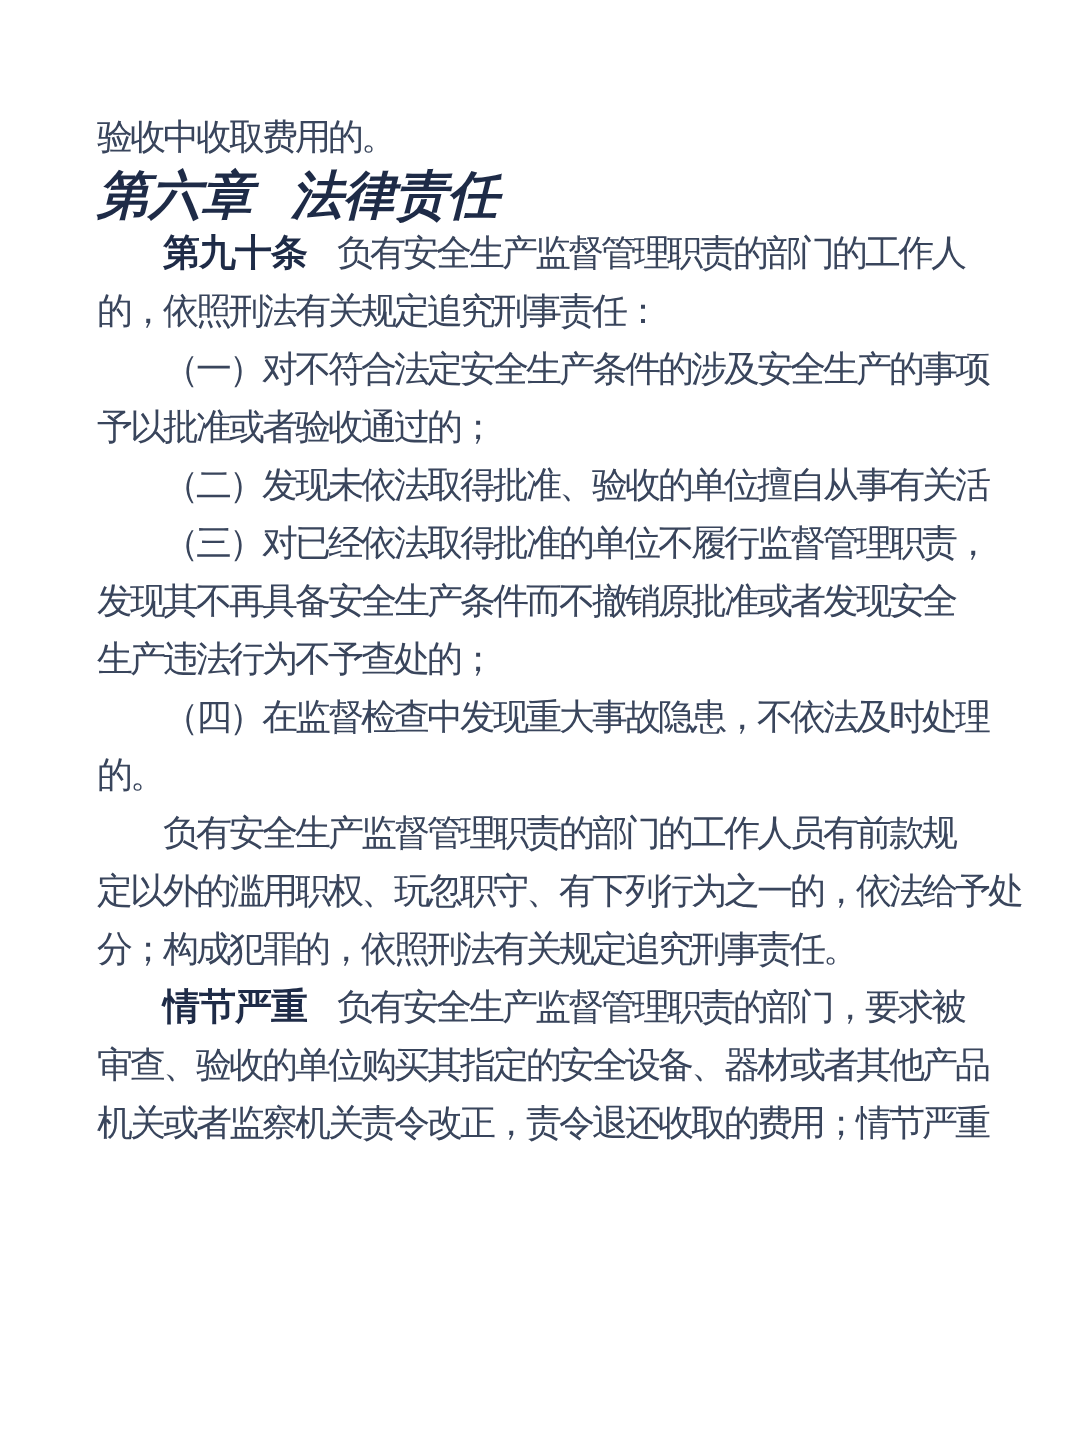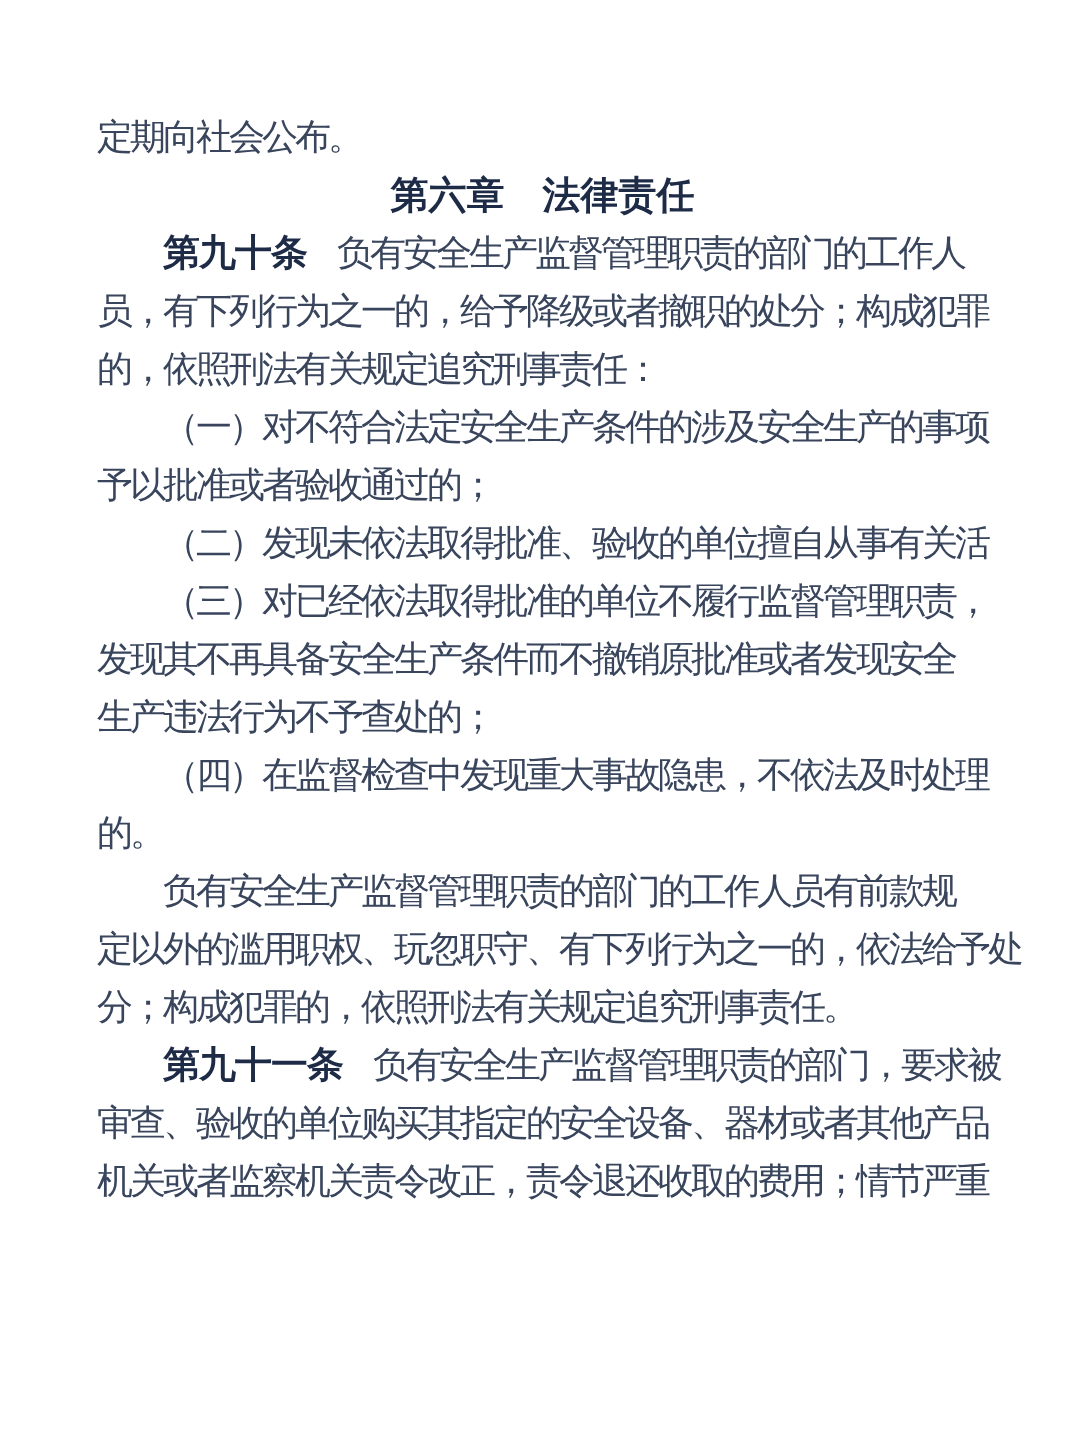--- a/index.html
+++ b/index.html
@@ -24,66 +24,65 @@
     white-space: nowrap;
     font-family: "Liberation Serif", "DejaVu Serif", serif;
     font-size: 36px;
     letter-spacing: -3px;
     color: var(--body-text);
   }
   .line.indent {
     padding-left: 66px; 
   }
   .line.heading {
-    text-align: center;
     font-family: "Liberation Sans", "DejaVu Sans", sans-serif;
     font-weight: bold;
-    font-size: 38px;
+    font-size: 52px;
     letter-spacing: 0;
     color: var(--bold-text);
     padding-left: 0;
+    font-style: italic;
   }
   .heading .chapter-title { margin-left: 38px; }
   .article-num {
     font-family: "Liberation Sans", "DejaVu Sans", sans-serif;
     font-weight: bold;
     font-size: 37px;
     letter-spacing: -1px;
     color: var(--bold-text);
     margin-right: 30px;
   }
 </style>
 </head>
 <body>
 
 <div class="page">
 
-  <div class="line">定期向社会公布。</div>
+  <div class="line">验收中收取费用的。</div>
 
   <div class="line heading"><span class="chapter-number">第六章</span><span class="chapter-title">法律责任</span></div>
 
   <div class="line indent"><span class="article-num">第九十条</span><span>负有安全生产监督管理职责的部门的工作人</span></div>
 
-  <div class="line">员，有下列行为之一的，给予降级或者撤职的处分；构成犯罪</div>
   <div class="line">的，依照刑法有关规定追究刑事责任：</div>
 
   <div class="line indent">（一）对不符合法定安全生产条件的涉及安全生产的事项</div>
   <div class="line">予以批准或者验收通过的；</div>
 
   <div class="line indent">（二）发现未依法取得批准、验收的单位擅自从事有关活</div>
 
   <div class="line indent">（三）对已经依法取得批准的单位不履行监督管理职责，</div>
   <div class="line">发现其不再具备安全生产条件而不撤销原批准或者发现安全</div>
   <div class="line">生产违法行为不予查处的；</div>
 
   <div class="line indent">（四）在监督检查中发现重大事故隐患，不依法及时处理</div>
   <div class="line">的。</div>
 
   <div class="line indent">负有安全生产监督管理职责的部门的工作人员有前款规</div>
   <div class="line">定以外的滥用职权、玩忽职守、有下列行为之一的，依法给予处</div>
   <div class="line">分；构成犯罪的，依照刑法有关规定追究刑事责任。</div>
 
-  <div class="line indent"><span class="article-num">第九十一条</span><span>负有安全生产监督管理职责的部门，要求被</span></div>
+  <div class="line indent"><span class="article-num">情节严重</span><span>负有安全生产监督管理职责的部门，要求被</span></div>
 
   <div class="line">审查、验收的单位购买其指定的安全设备、器材或者其他产品</div>
   <div class="line">机关或者监察机关责令改正，责令退还收取的费用；情节严重</div>
 
 </div>
 
 </body></html>

